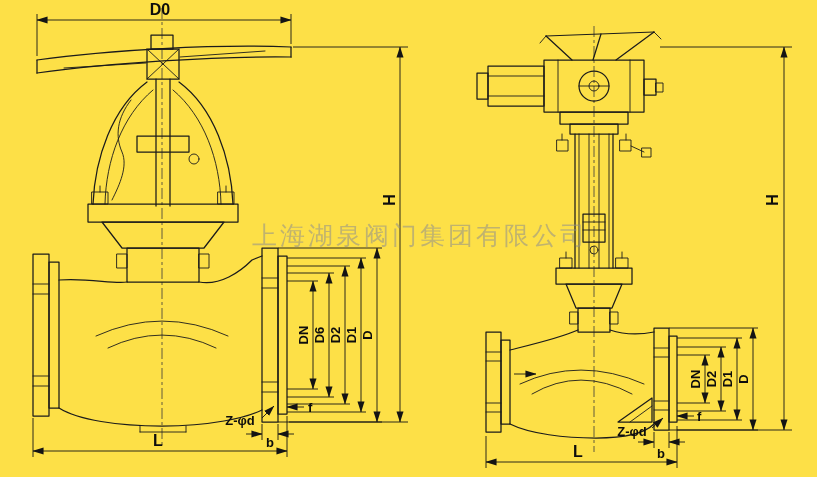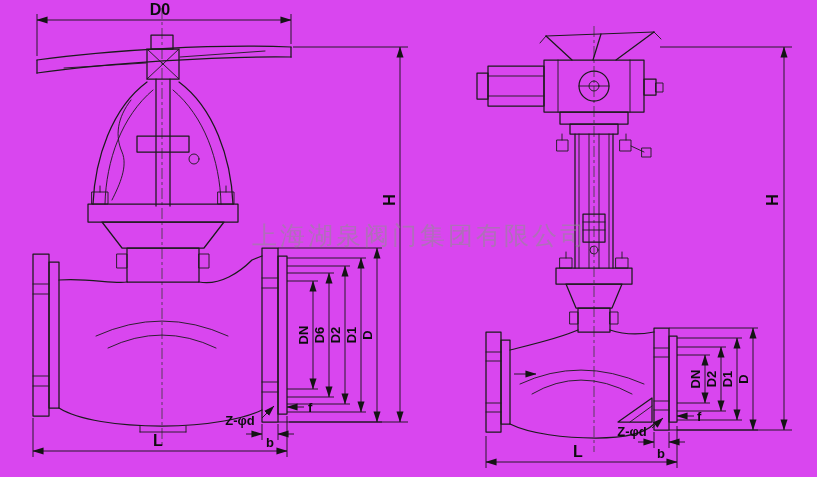--- a/index.html
+++ b/index.html
@@ -1,16 +1,16 @@
 <!DOCTYPE html>
 <html><head>
 <meta charset="utf-8">
 <style>
   html,body{margin:0;padding:0;background:#fff;}
-  .canvas{position:relative;width:817px;height:477px;background:#d946ef;overflow:hidden;
+  .canvas{position:relative;width:817px;height:477px;background:#fde047;overflow:hidden;
           font-family:"Liberation Sans",sans-serif;}
   svg{position:absolute;left:0;top:0;}
   .ol  {fill:none;stroke:#1b1b1b;stroke-width:1.25;stroke-linejoin:round;stroke-linecap:round;}
   .ol2 {fill:none;stroke:#1b1b1b;stroke-width:.9;stroke-linejoin:round;stroke-linecap:round;}
   .dim {fill:none;stroke:#141414;stroke-width:.9;}
   .cl  {fill:none;stroke:#3a3a3a;stroke-width:.8;stroke-dasharray:11 3 3 3;}
   .lbl   {font:700 13px "Liberation Sans",sans-serif;fill:#0d0d0d;}
   .lbl-lg{font:700 16px "Liberation Sans",sans-serif;fill:#0d0d0d;}
   .wm{font:400 25px "Liberation Sans",sans-serif;fill:#8f8f8f;opacity:.55;letter-spacing:3px;}
 </style>

